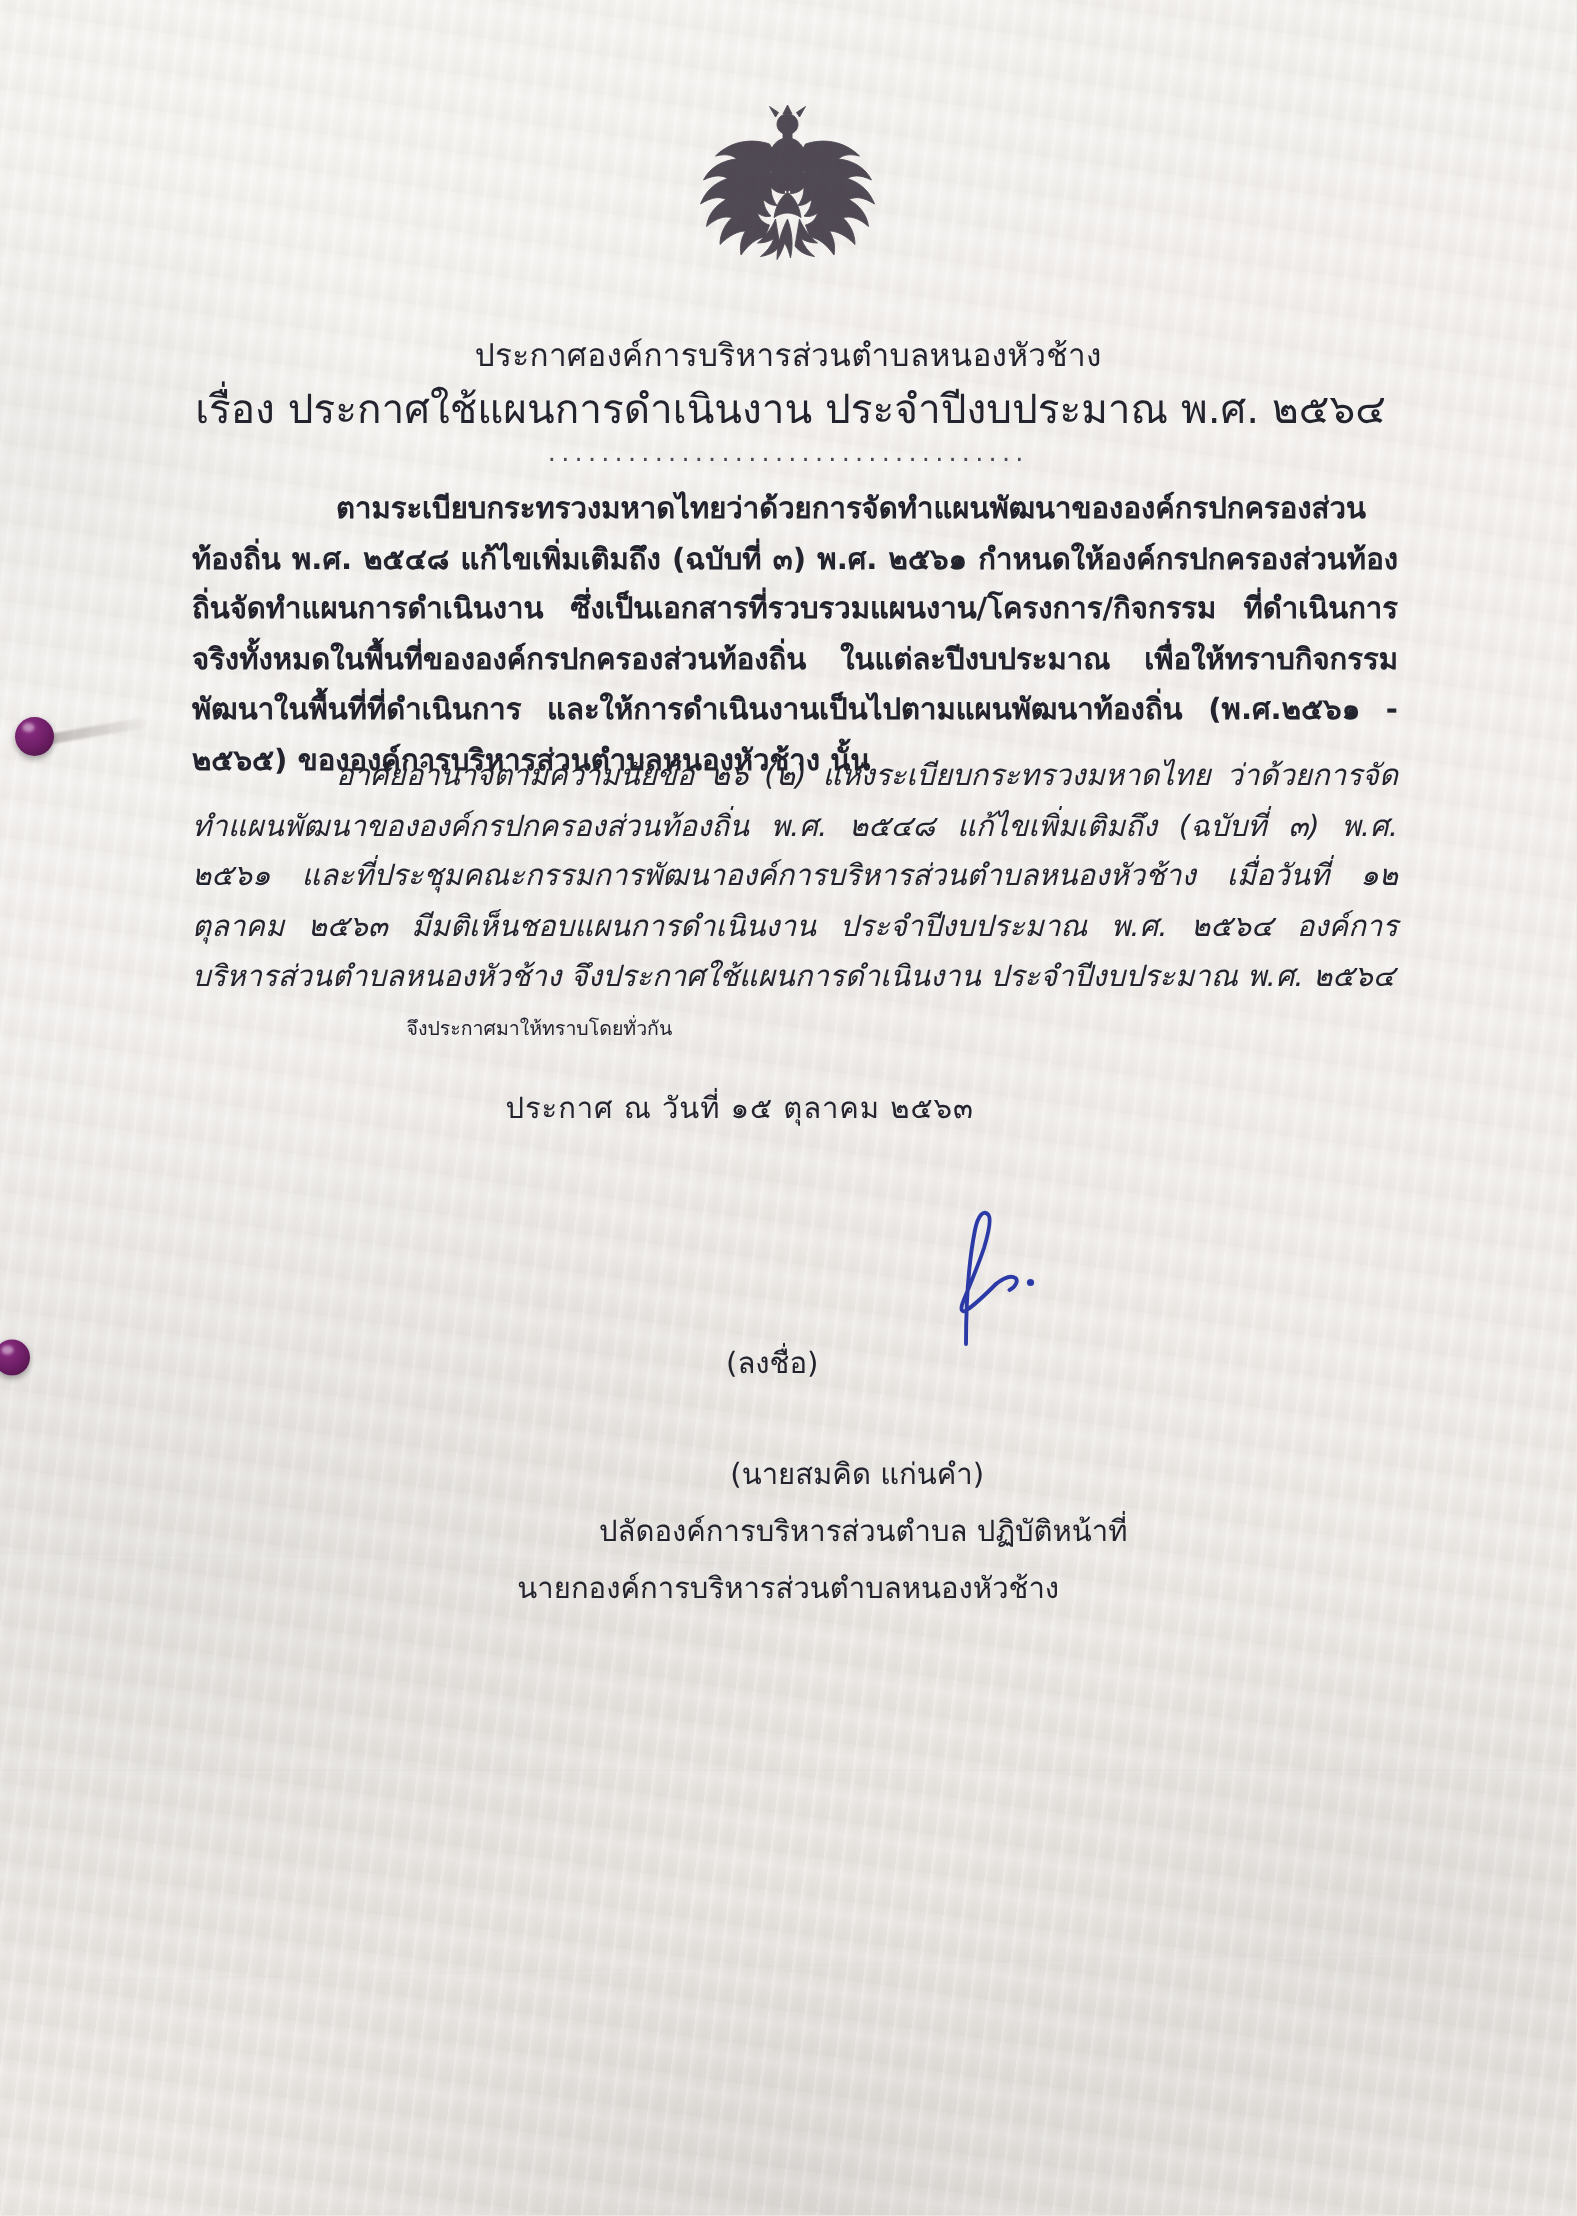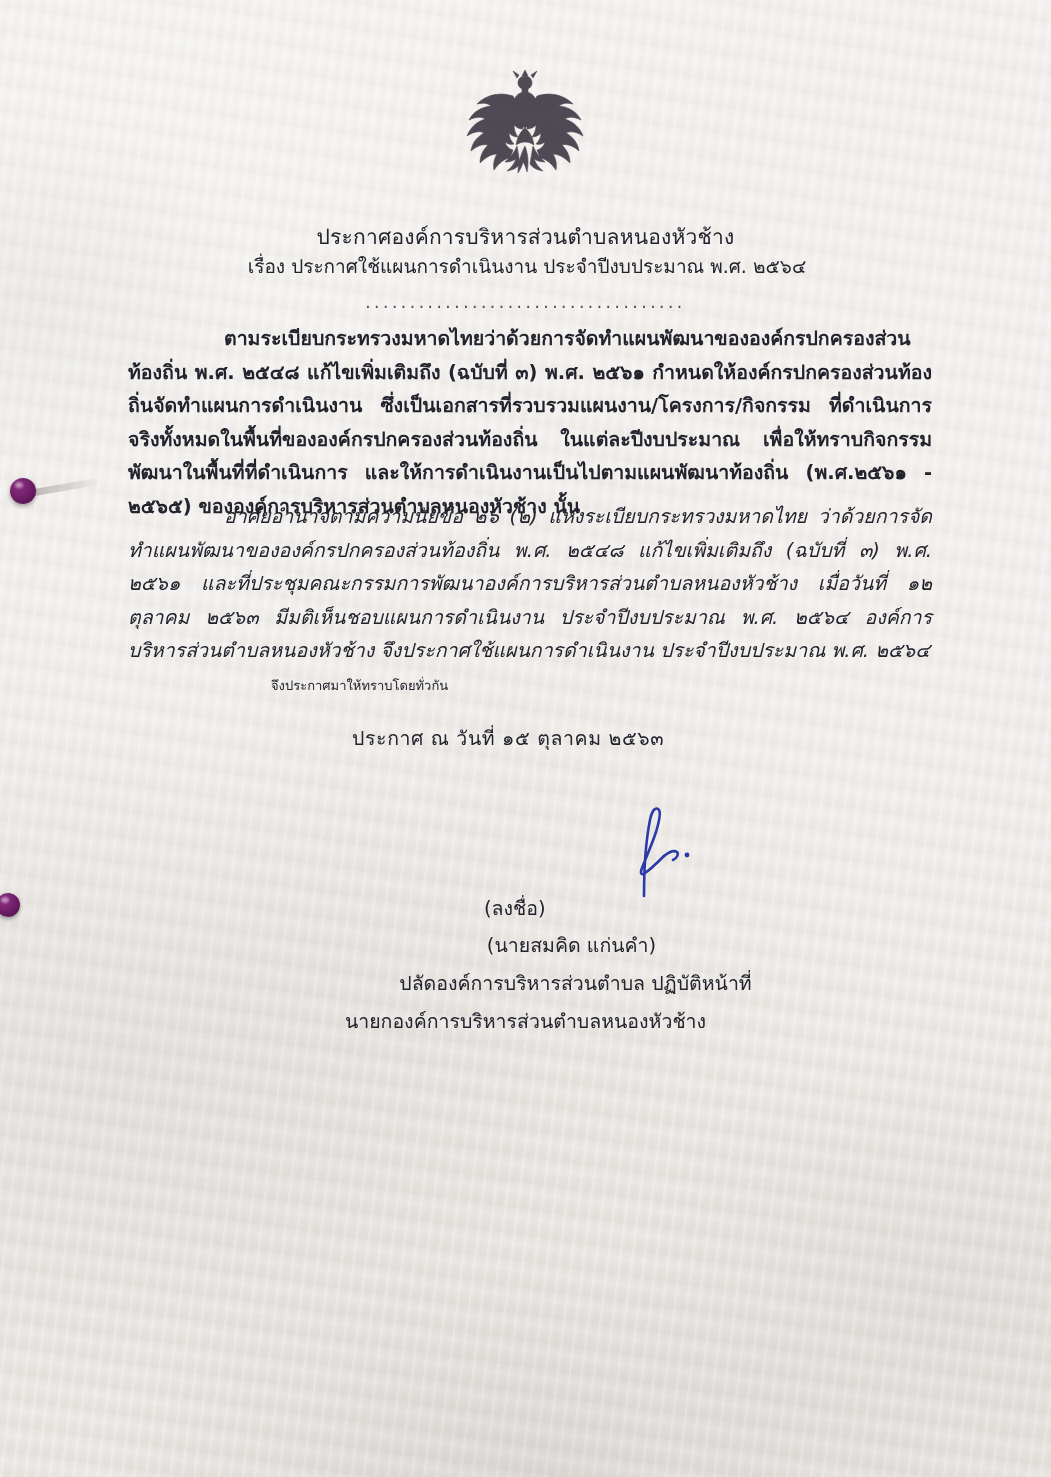--- a/index.html
+++ b/index.html
@@ -104,21 +104,21 @@
     left: 0; right: 0;
     top: 220px;
     font-size: 21px;
     letter-spacing: 0.2px;
     color: #23232e;
   }
   .title-line-2 {
     position: absolute;
     left: 3px; right: 0;
     top: 251px;
-    font-size: 19px;
+    font-size: 27px;
     color: #23232e;
   }
 
   #divider {
     position: absolute;
     left: 0; right: 0;
     top: 292px;
     text-align: center;
     font-size: 17px;
     letter-spacing: 3.5px;
@@ -144,21 +144,21 @@
   #para-3 {
     position: absolute;
     left: 225px;
     top: 675px;
     font-size: 13px;
     color: #23232e;
     margin-left: 46px;
   }
   #date-line {
     position: absolute;
-    left: 352px;
+    left: 337px;
     top: 723px;
     font-size: 19.5px;
     letter-spacing: 0.6px;
     color: #23232e;
   }
 
   
   #signature-svg {
     position: absolute;
     left: 590px;
@@ -172,20 +172,21 @@
     top: 893px;
     font-size: 19.5px;
     color: #23232e;
   }
   .sig-name {
     position: absolute;
     left: 0; right: 0;
     text-align: center;
     font-size: 19.5px;
     color: #23232e;
+    margin-top: 37px;
   }
   #sig-name-1 { top: 930px; padding-left: 92px; }
   #sig-name-2 { top: 968px; padding-left: 100px; }
   #sig-name-3 { top: 1006px; }
 
   
   .crease {
     position: absolute;
     background: linear-gradient(180deg, rgba(0,0,0,0.035), rgba(255,255,255,0.25));
     height: 2px;

